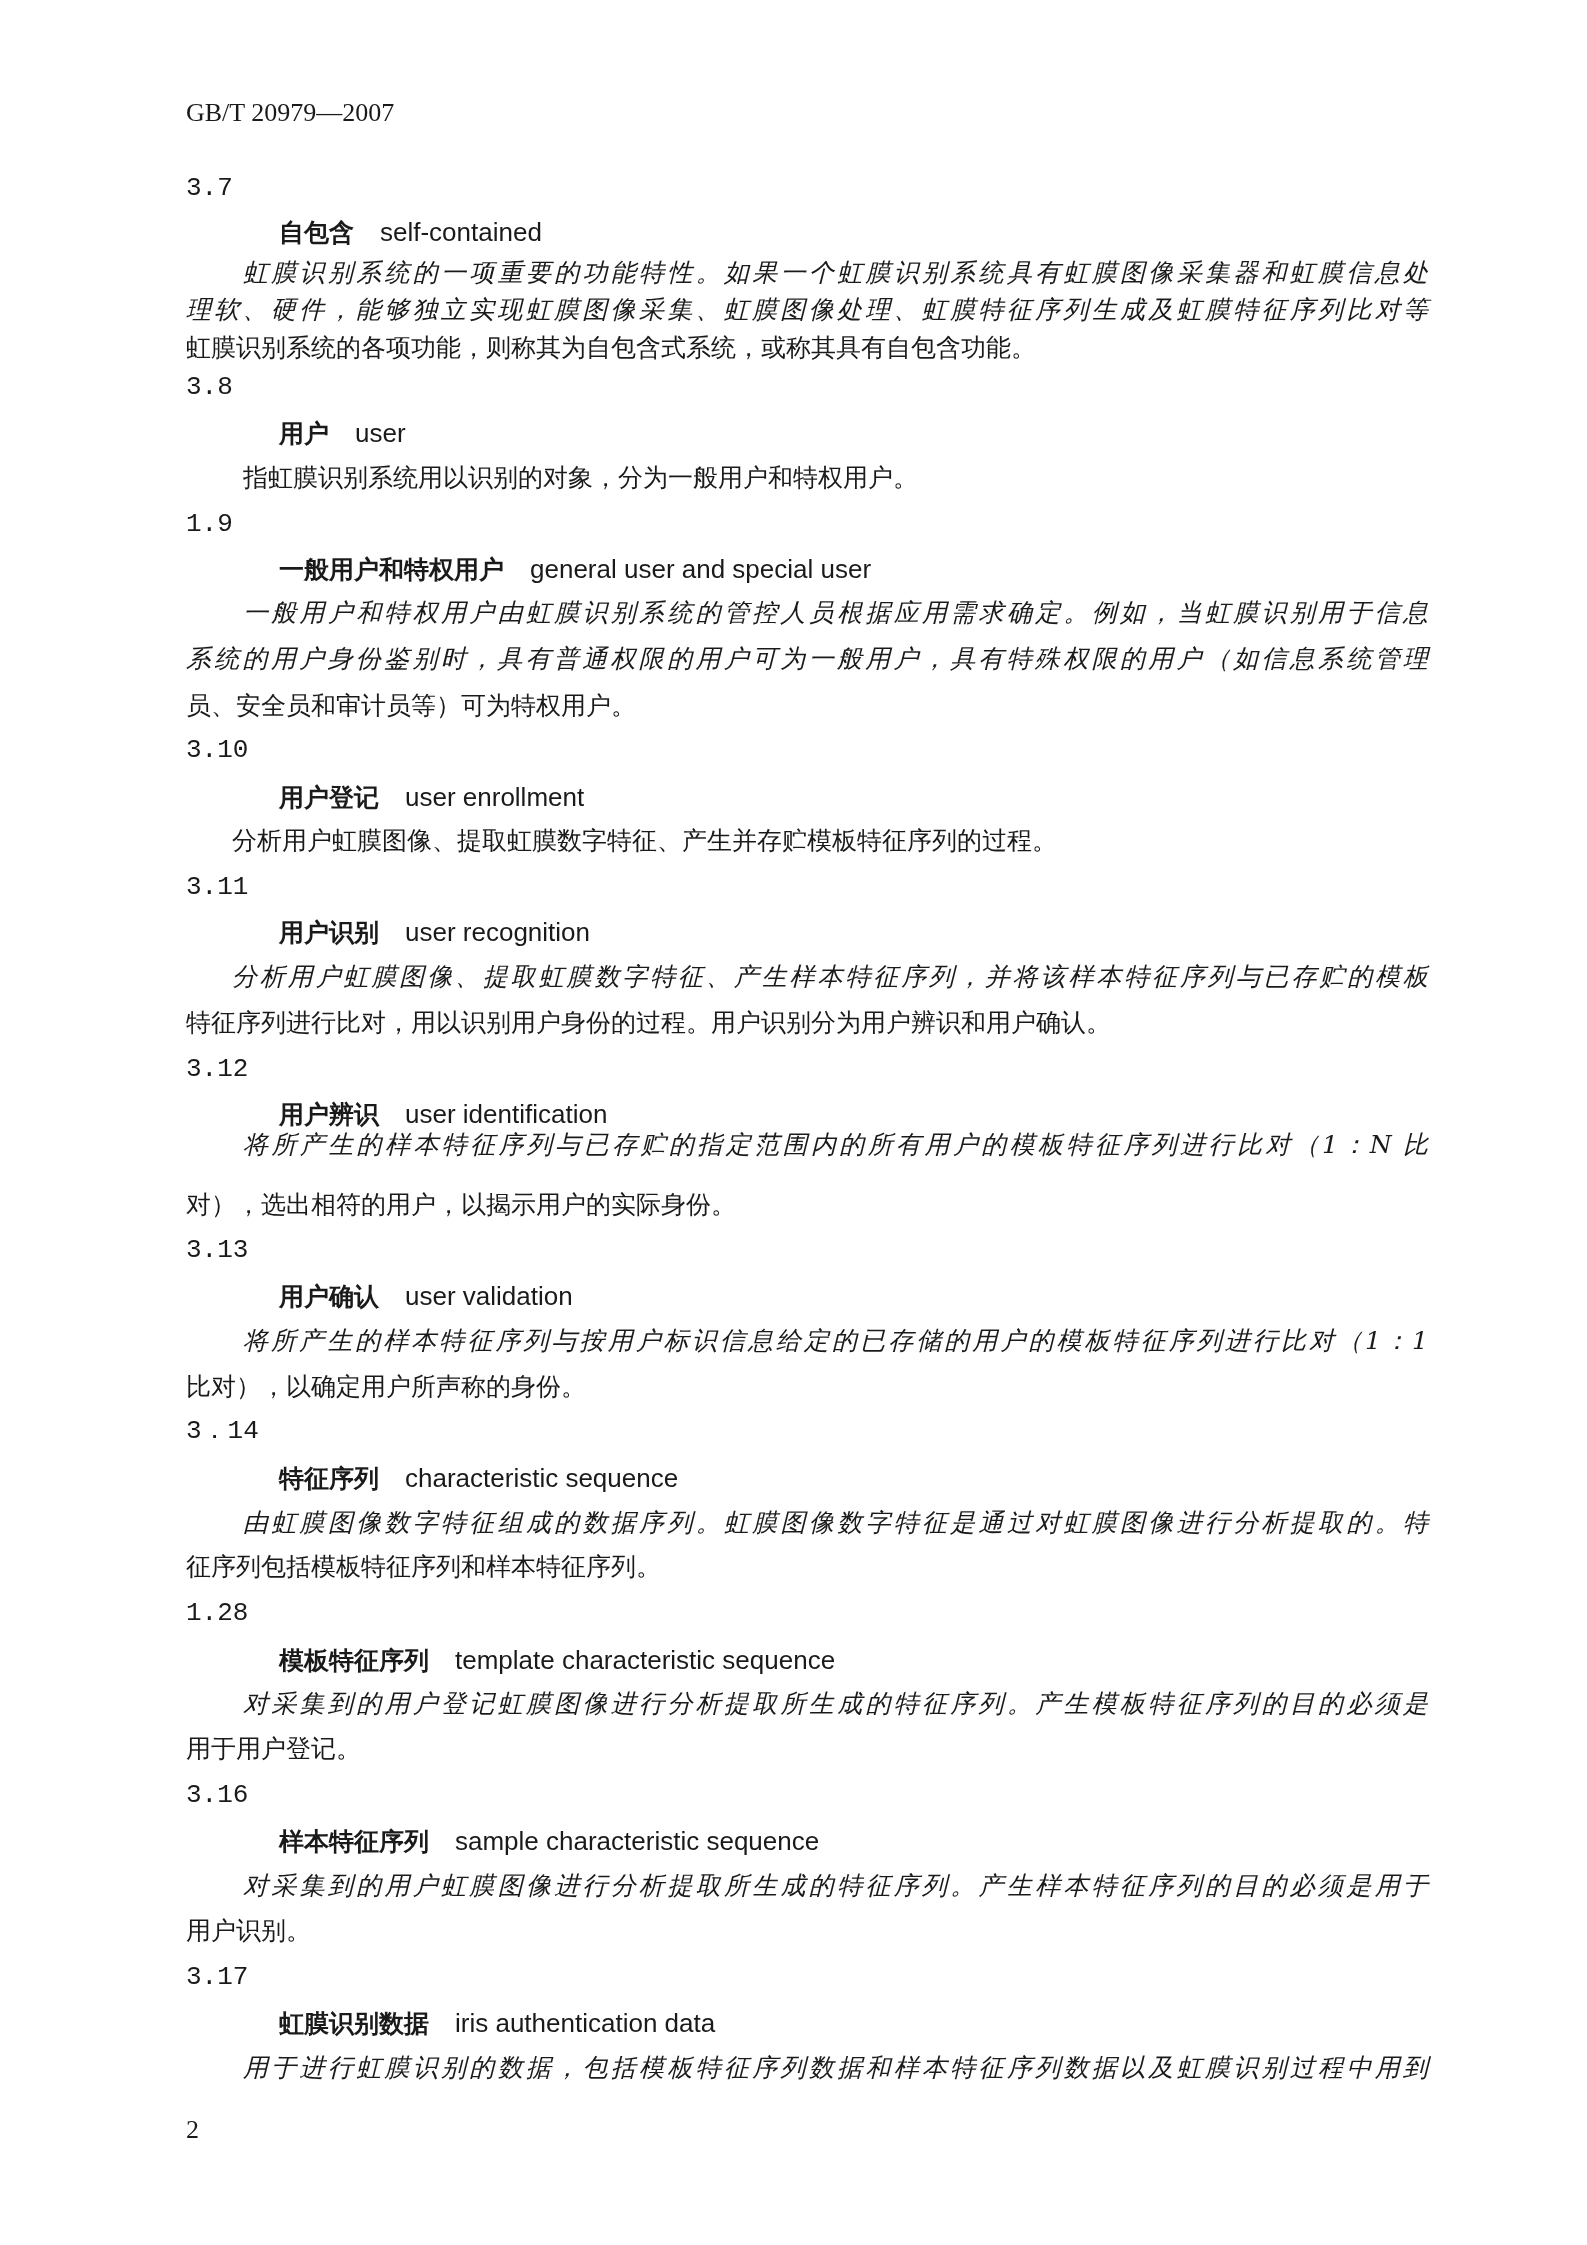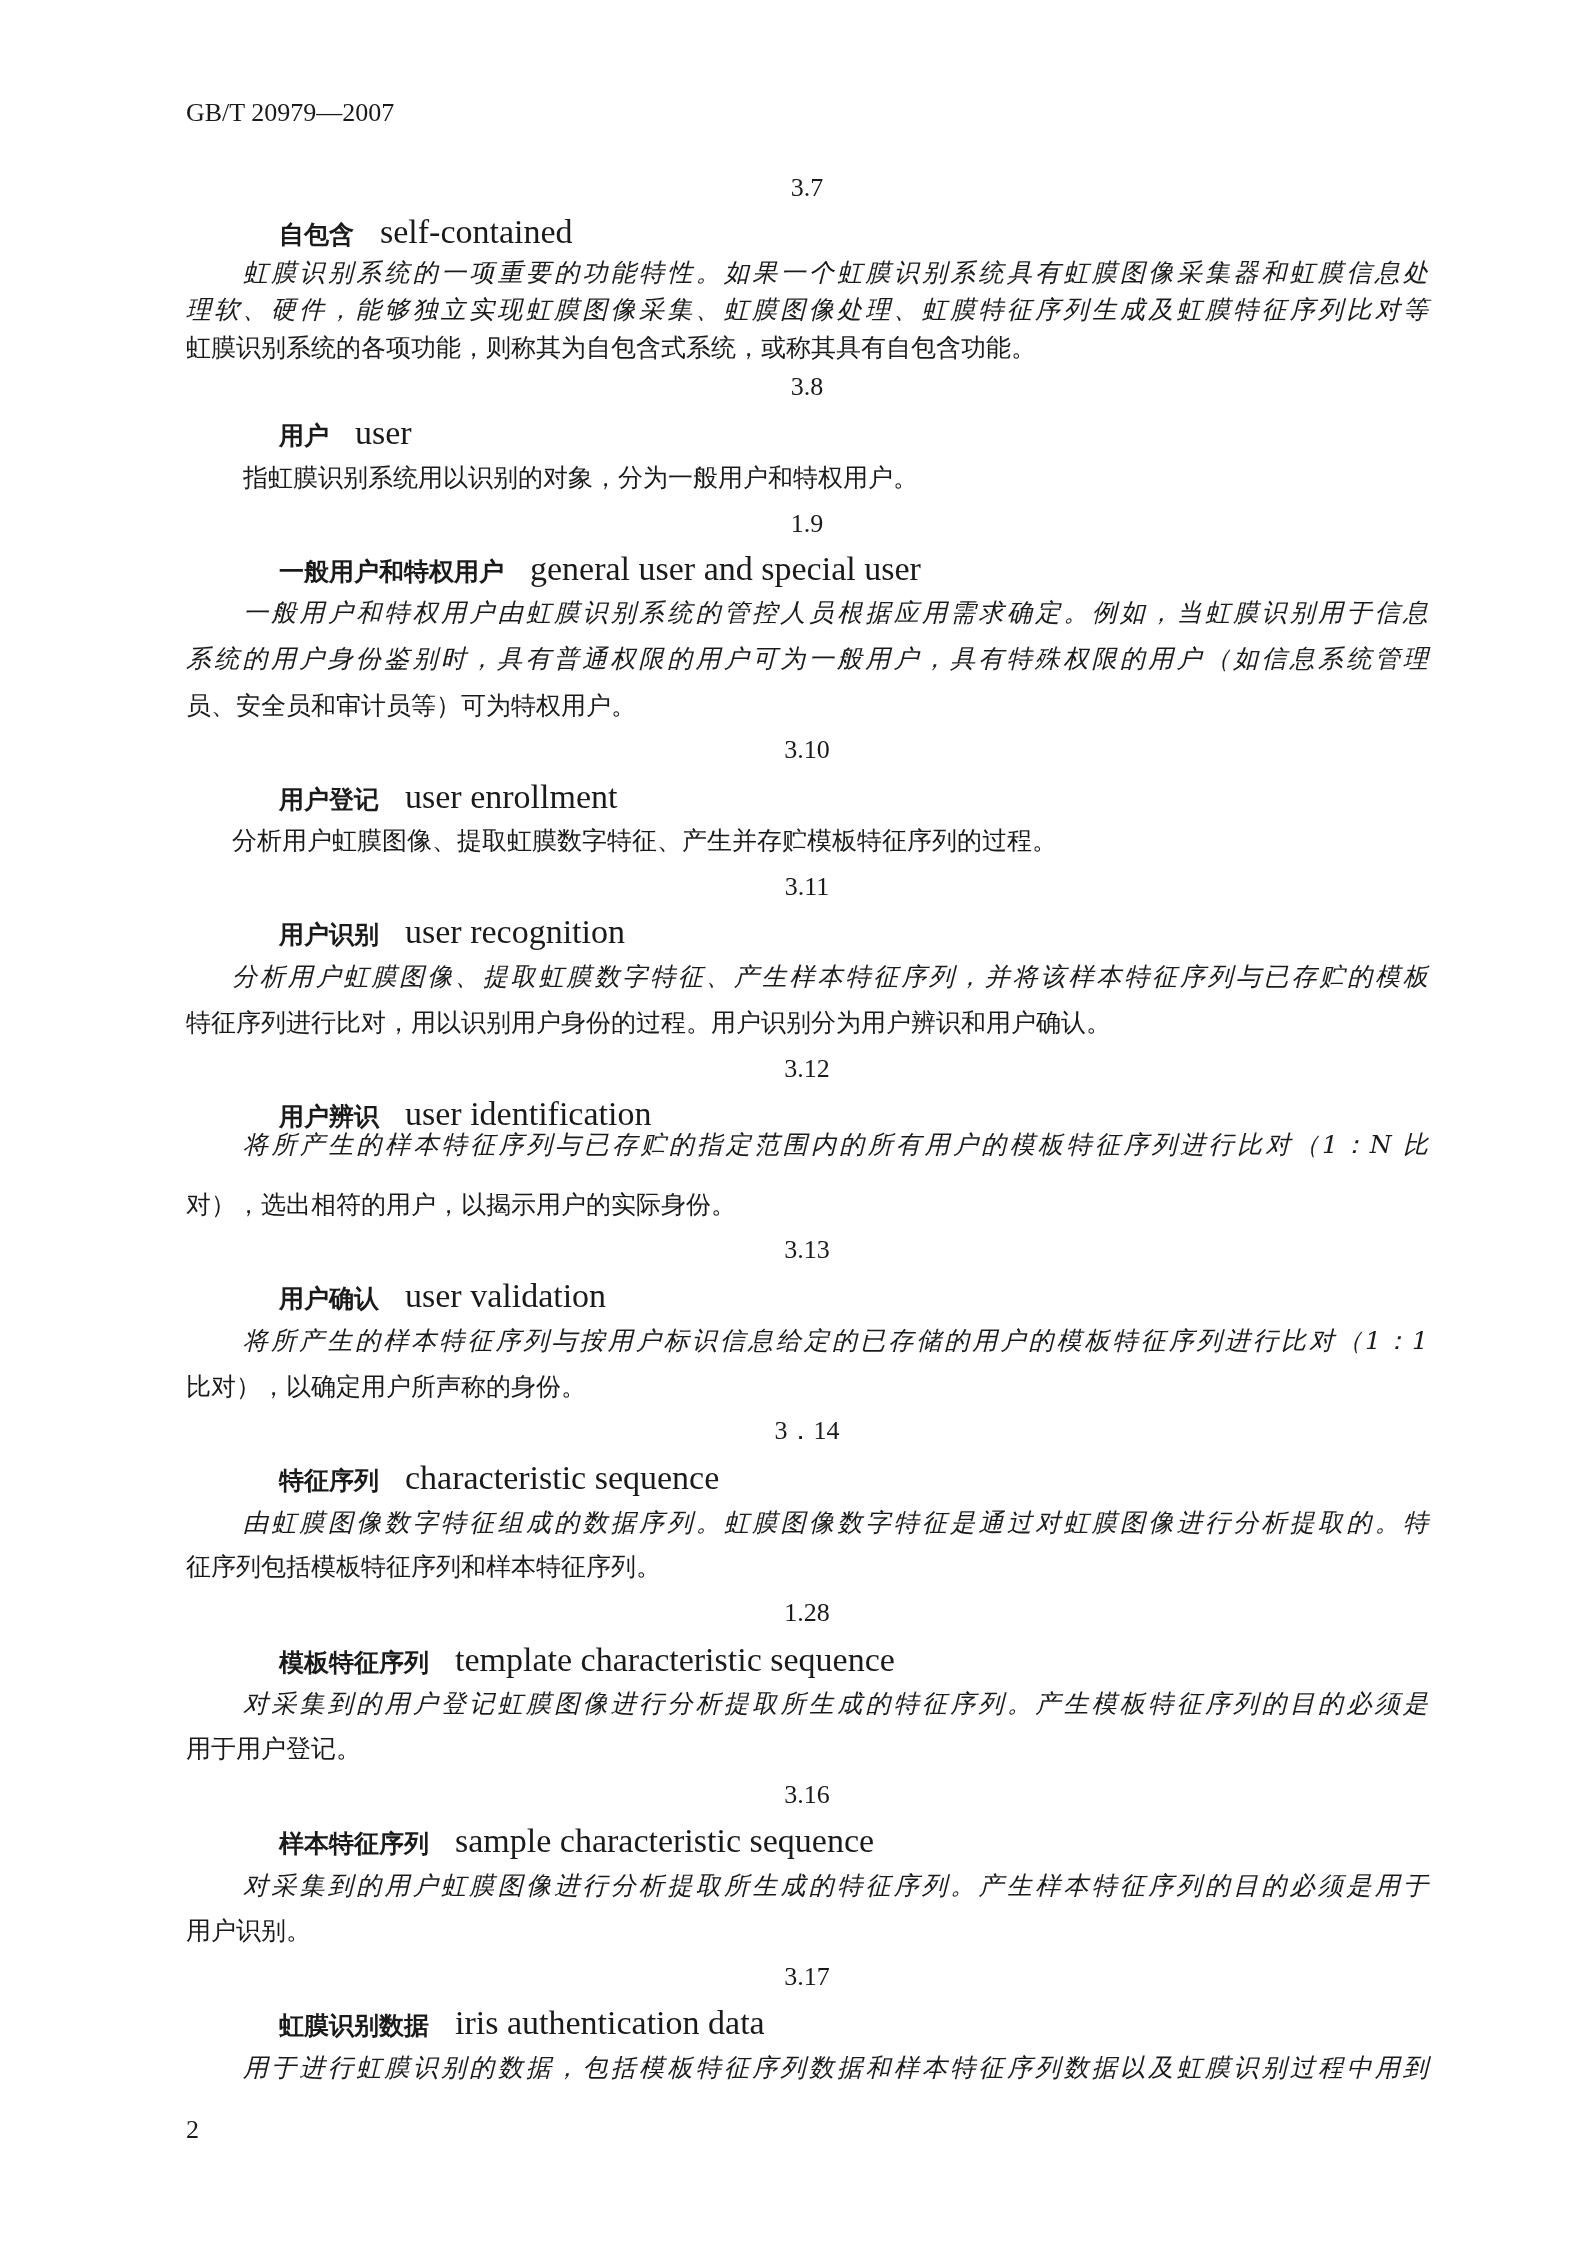--- a/index.html
+++ b/index.html
@@ -3,24 +3,24 @@
 <meta charset="utf-8">
 <style>
   html,body{margin:0;padding:0;background:#ffffff;}
   body{width:1587px;height:2245px;position:relative;overflow:hidden;
        font-family:"DejaVu Serif","Liberation Serif",serif;color:#1a1a1a;}
   .ln{position:absolute;left:186px;width:1242px;font-size:25px;line-height:30px;white-space:nowrap;transform:translateY(-15px);}
   .ind{left:243px;width:1185px;}
   .ind2{left:232px;width:1196px;}
   .full{text-align:justify;text-align-last:justify;font-style:italic;}
   .hdr{font-family:"Liberation Serif",serif;font-size:26px;}
-  .num{font-family:Liberation Serif, serif;font-size:26px;text-align:center;}
+  .num{font-family:Liberation Mono, monospace;font-size:26px;}
   .term{left:243px;font-size:25px;}
   .term .zh{font-family:"DejaVu Sans",sans-serif;font-weight:bold;margin-left:36px;}
-  .term .en{font-family:Liberation Serif, serif;margin-left:26px;font-size:34px;}
+  .term .en{font-family:Liberation Sans, sans-serif;margin-left:26px;font-size:26px;}
   .pg{font-family:"Liberation Serif",serif;font-size:26px;}
 </style>
 </head>
 <body>
 
 <div>
   <div class="ln hdr" style="top:113px">GB/T 20979—2007</div>
 
   <div class="ln num" style="top:188px">3.7</div>
   <div class="ln term" style="top:232px"><span class="zh">自包含</span><span class="en">self-contained</span></div>

